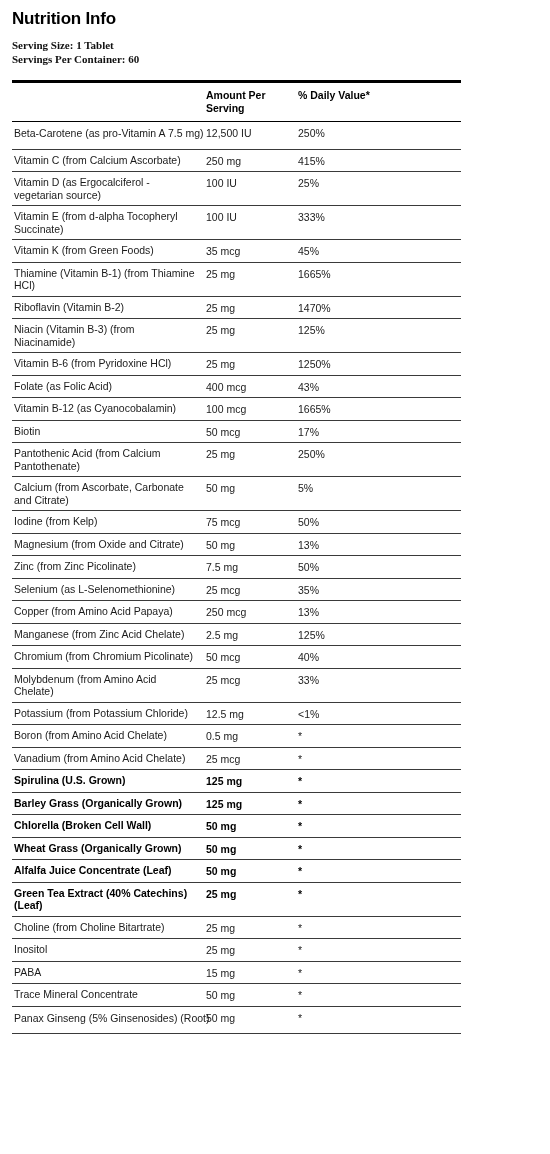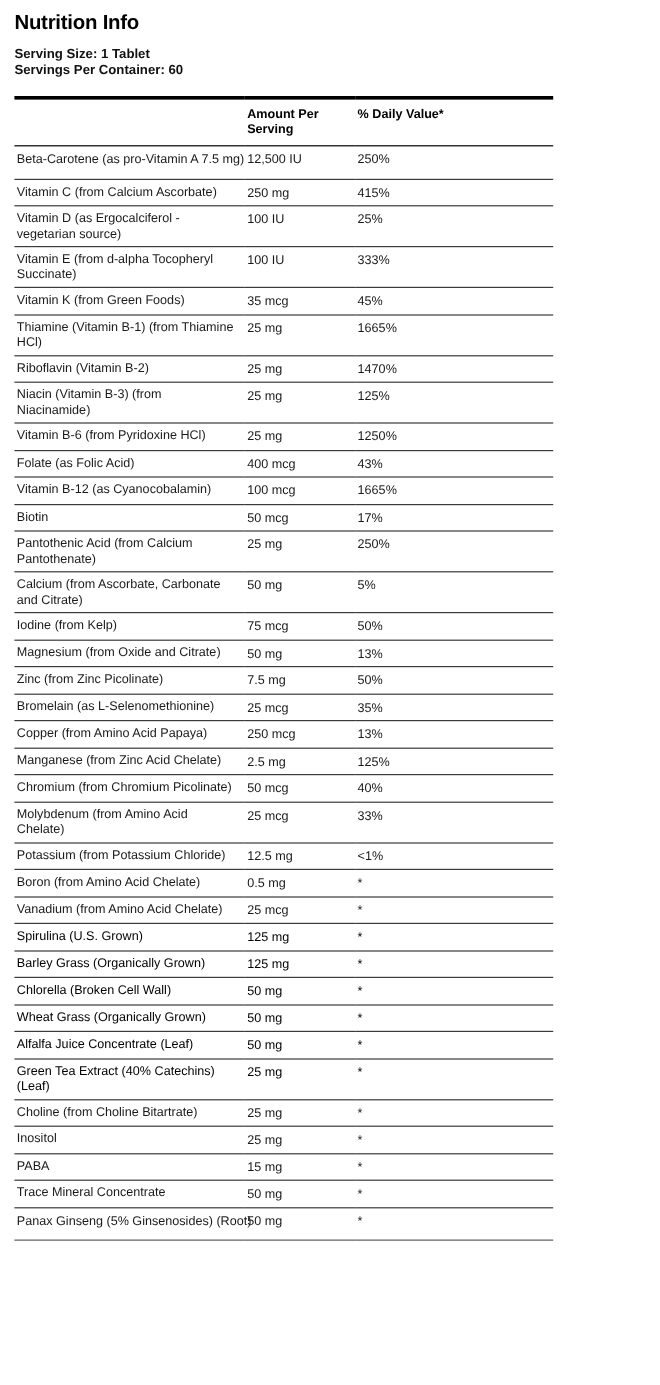--- a/index.html
+++ b/index.html
@@ -29,21 +29,21 @@
     line-height:20px;
     color:#000;
   }
   .serving-block{
     padding:10px 0 0 12px;
     font-size:11px;
     font-weight:bold;
     line-height:13.5px;
     color:#111;
   }
-  .serving-block div{white-space:nowrap;}
+  .serving-block div{white-space:nowrap;font-family:Liberation Serif, serif;}
 
   
   .facts-wrap{
     margin:14px 0 0 12px;
     width:449px;
   }
   table.facts{
     width:449px;
     border-collapse:collapse;
     table-layout:fixed;
@@ -79,21 +79,21 @@
     border-bottom:1px solid #3a3a3a;
     color:#1a1a1a;
     font-size:10.5px;
     line-height:12.5px;
     word-wrap:break-word;
     overflow-wrap:break-word;
   }
   tbody td.amt,tbody td.dv{
     padding-top:5px;
   }
-  tbody tr.bold td{font-weight:normal;color:#000;}
+  tbody tr.bold td{font-weight:bold;color:#000;}
   tbody tr.tall td{padding-top:5px;padding-bottom:9px;}
   tbody td.name-over{white-space:nowrap;}
 </style>
 </head>
 <body>
 
 <div class="page">
 
   <h1 class="title">Nutrition Info</h1>
 
@@ -199,21 +199,21 @@
             <td class="name">Magnesium (from Oxide and Citrate)</td>
             <td class="amt">50 mg</td>
             <td class="dv">13%</td>
           </tr>
           <tr>
             <td class="name">Zinc (from Zinc Picolinate)</td>
             <td class="amt">7.5 mg</td>
             <td class="dv">50%</td>
           </tr>
           <tr>
-            <td class="name">Bromelain (as L-Selenomethionine)</td>
+            <td class="name">Selenium (as L-Selenomethionine)</td>
             <td class="amt">25 mcg</td>
             <td class="dv">35%</td>
           </tr>
           <tr>
             <td class="name">Copper (from Amino Acid Papaya)</td>
             <td class="amt">250 mcg</td>
             <td class="dv">13%</td>
           </tr>
           <tr>
             <td class="name">Manganese (from Zinc Acid Chelate)</td>

